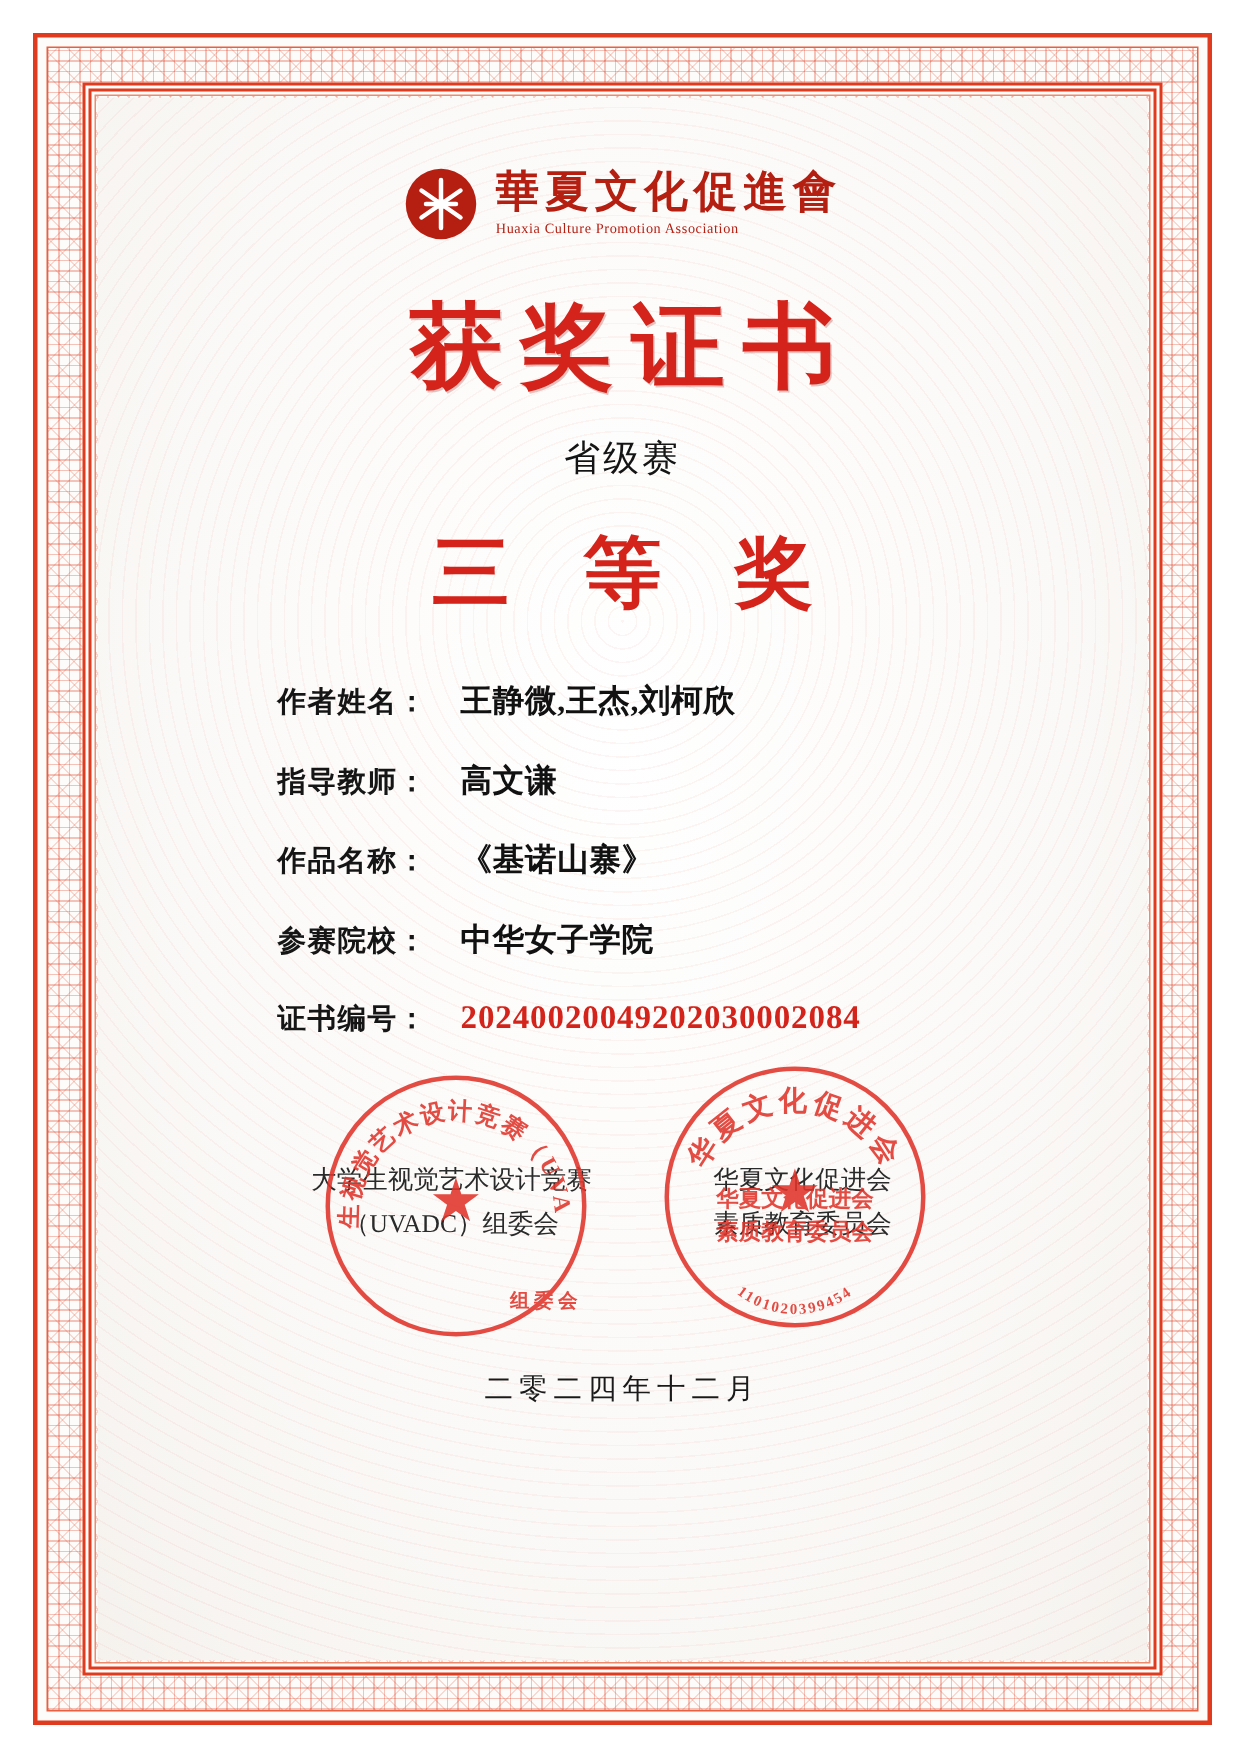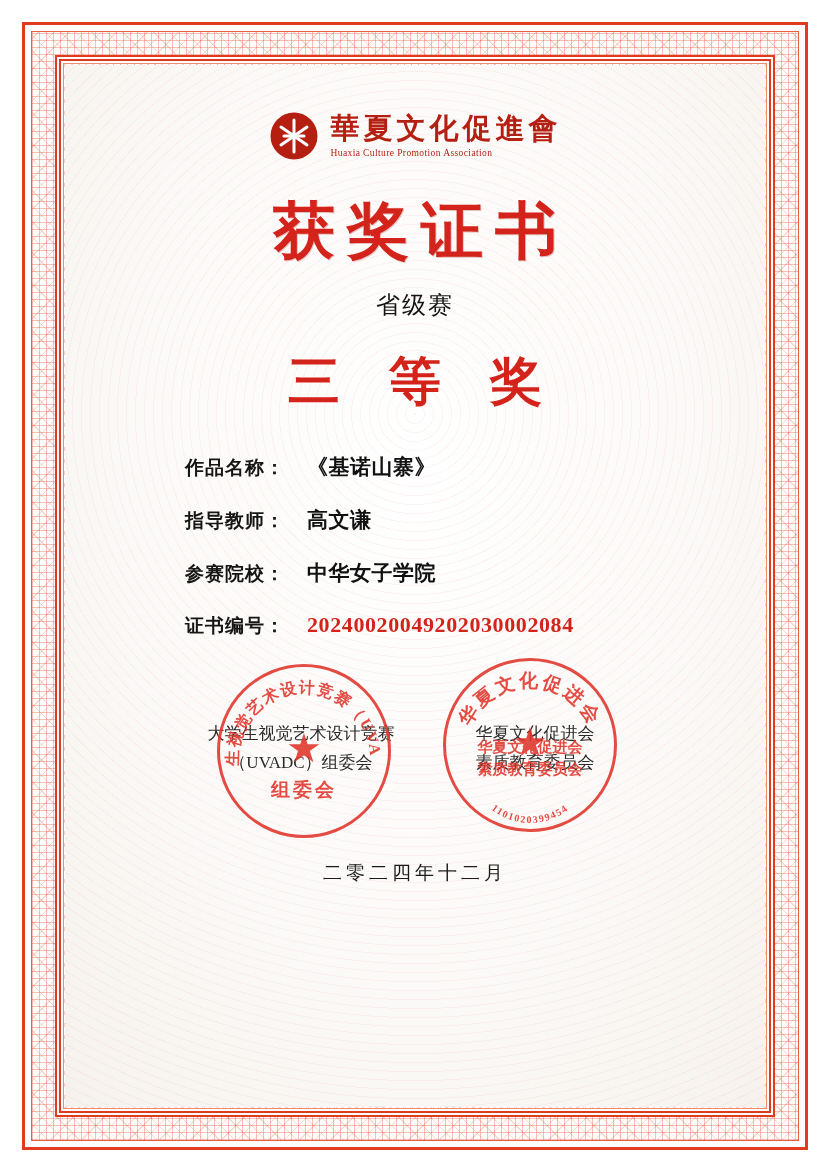--- a/index.html
+++ b/index.html
@@ -246,24 +246,24 @@
   }
   .seal-arc text {
     fill: #e0342a;
     font-family: "Liberation Serif", serif;
     font-weight: bold;
   }
   .seal-bottom {
     position: absolute;
     left: 0;
     right: 0;
-    bottom: 32px;
-    text-align: center;
-    font-family: "Liberation Serif", serif;
-    font-size: 19px;
+    bottom: 12px;
+    text-align: right;
+    font-family: "Liberation Serif", serif;
+    font-size: 13px;
     font-weight: bold;
     letter-spacing: 3px;
     color: #e0342a;
   }
   .seal-lines {
     position: absolute;
     left: 0;
     right: 0;
     top: 50%;
     transform: translateY(-18%);
@@ -340,26 +340,30 @@
       </div>
 
       <div class="main-title">获奖证书</div>
 
       <div class="subtitle-2">省级赛</div>
 
       <div class="award-level">三 等 奖</div>
 
       <div class="fields">
         <div class="field-row">
-          <div class="field-label">作品名称：</div>
-          <div class="field-value">《基诺山寨》</div>
+          <div class="field-label">作者姓名：</div>
+          <div class="field-value">王静微,王杰,刘柯欣</div>
         </div>
         <div class="field-row">
           <div class="field-label">指导教师：</div>
           <div class="field-value">高文谦</div>
+        </div>
+        <div class="field-row">
+          <div class="field-label">作品名称：</div>
+          <div class="field-value">《基诺山寨》</div>
         </div>
         <div class="field-row">
           <div class="field-label">参赛院校：</div>
           <div class="field-value">中华女子学院</div>
         </div>
         <div class="field-row">
           <div class="field-label">证书编号：</div>
           <div class="field-value cert-no">20240020049202030002084</div>
         </div>
       </div>

